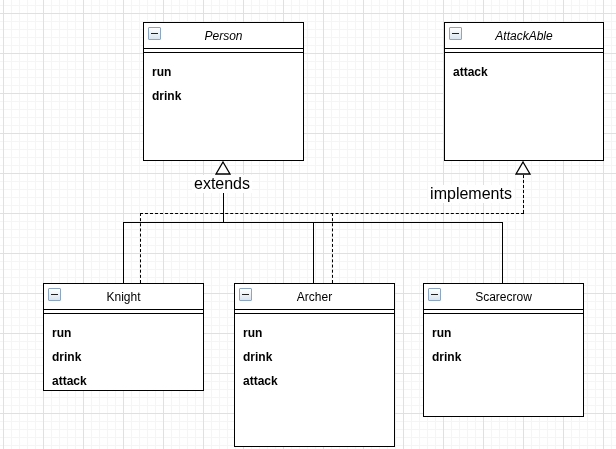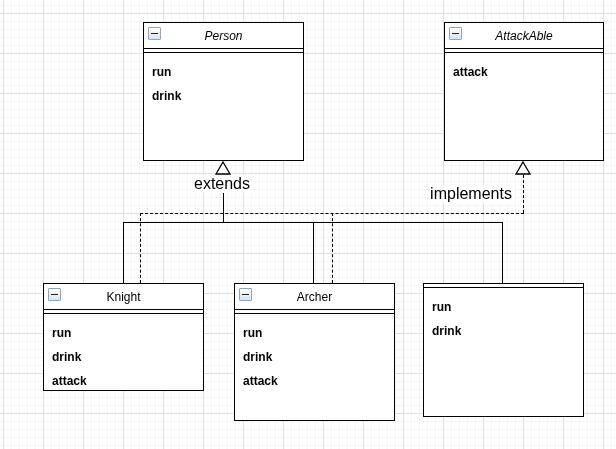--- a/index.html
+++ b/index.html
@@ -36,21 +36,21 @@
     display:flex;align-items:center;justify-content:center;cursor:pointer;
   }
   .minus{display:block;width:7px;height:1px;background:#222;}
   .sep{height:3px;border-bottom:1px solid #000;}
   .methods{padding-top:7px;}
   .method{height:24px;display:flex;align-items:center;padding-left:8px;font-weight:bold;}
   
   .pos-person{left:143px;top:22px;width:161px;height:139px;}
   .pos-attackable{left:444px;top:22px;width:160px;height:139px;}
   .pos-knight{left:43px;top:283px;width:161px;height:108px;}
-  .pos-archer{left:234px;top:283px;width:161px;height:138px;}
+  .pos-archer{left:234px;top:283px;width:161px;height:164px;}
   .pos-scarecrow{left:423px;top:283px;width:161px;height:134px;}
   
   .hline{position:absolute;height:1px;background:#000;}
   .vline{position:absolute;width:1px;background:#000;}
   .hline-dashed{position:absolute;height:0;border-top:1px dashed #000;background:none;}
   .vline-dashed{position:absolute;width:0;border-left:1px dashed #000;background:none;}
   .arrowhead{position:absolute;width:16px;height:14px;}
   .edge-label{
     position:absolute;transform:translate(-50%,-50%);
     background:#fff;padding:0 2px;font-size:16px;white-space:nowrap;margin-left:28px;
@@ -146,20 +146,26 @@
     </div>
     <div class="sep"></div>
     <div class="methods">
       <div class="method">run</div>
       <div class="method">drink</div>
       <div class="method">attack</div>
     </div>
   </div>
 
   <div class="class-box pos-scarecrow">
+    <div class="title-row">
+      <span class="collapse">
+          <span class="minus"></span>
+        </span>
+      <span class="title">Scarecrow</span>
+    </div>
     <div class="sep"></div>
     <div class="methods">
       <div class="method">run</div>
       <div class="method">drink</div>
     </div>
   </div>
 
 </div>
 
 </body></html>

